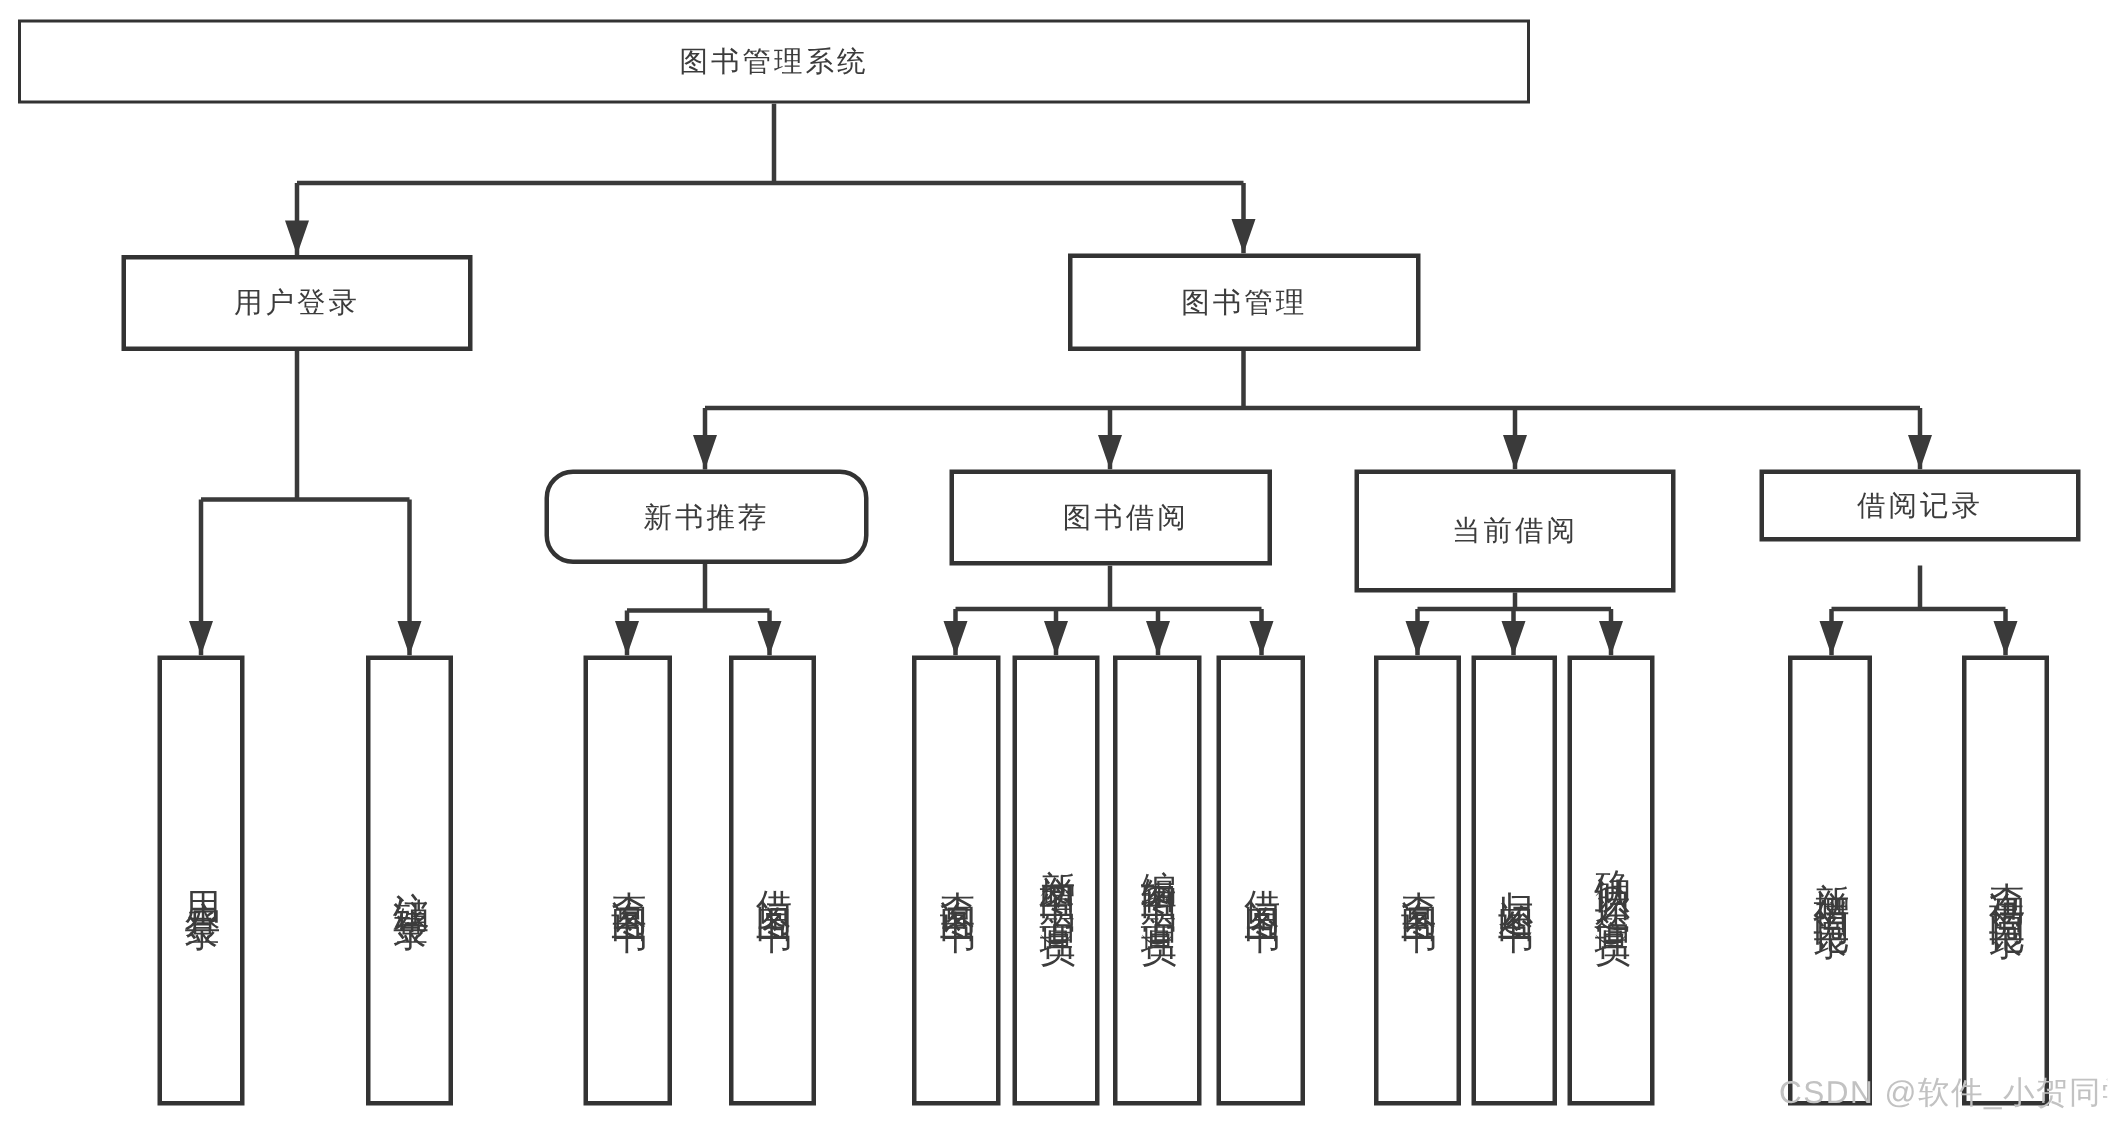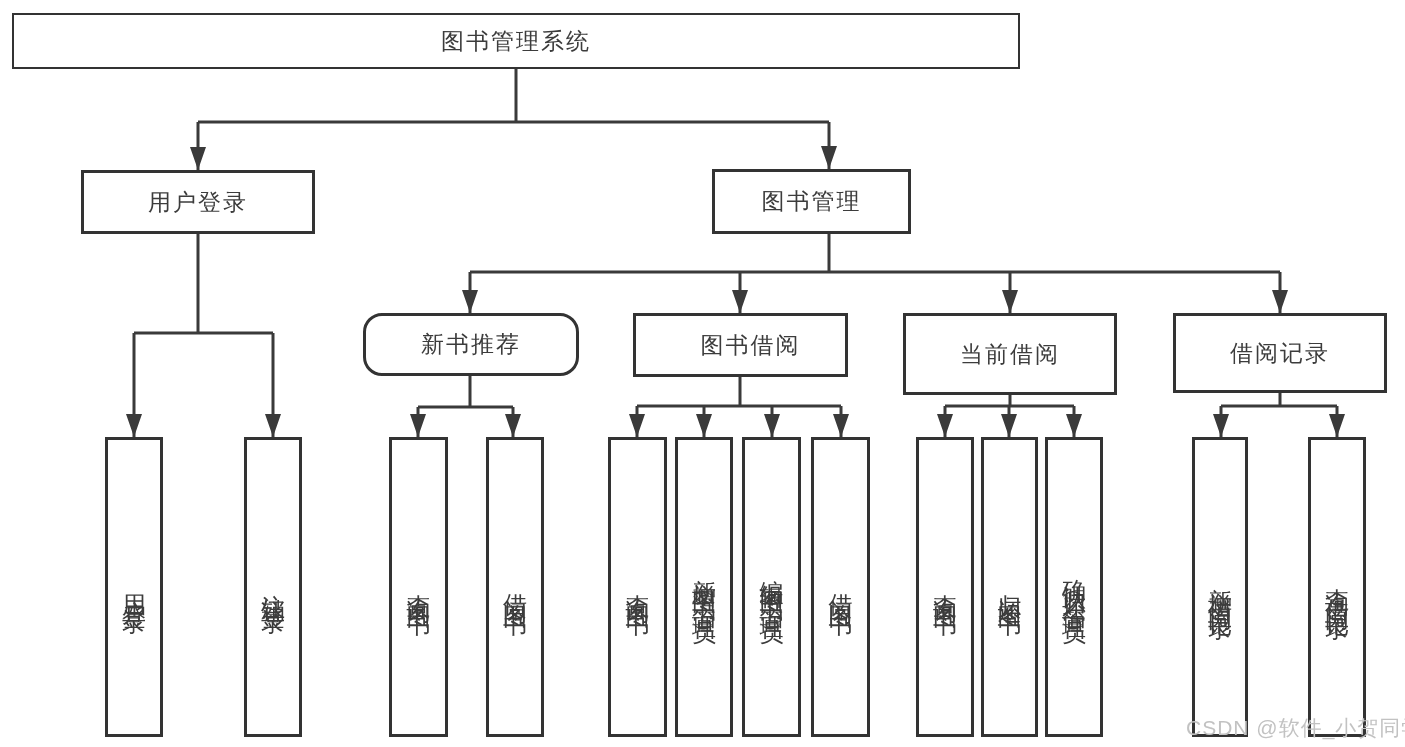--- a/index.html
+++ b/index.html
@@ -27,21 +27,21 @@
     background: #ffffff;
     border: 3px solid #333333;
     color: #3c3c3c;
     display: flex;
     align-items: center;
     justify-content: center;
     z-index: 2;
   }
   .box.root { border-width: 2px; }
   .hlabel {
-    font-size: 23px;
+    font-size: 19px;
     letter-spacing: 2px;
     white-space: nowrap;
   }
   .vert {
     writing-mode: vertical-rl;
     text-orientation: mixed;
   }
   .vlabel {
     writing-mode: vertical-rl;
     text-orientation: mixed;
@@ -96,34 +96,34 @@
              M1337 437 L1329 414 L1345 414 Z"></path>
   </svg>
 
   <div class="box root" style="left:12px; top:13px; width:1008px; height:56px;">
     <span class="hlabel">图书管理系统</span>
   </div>
 
   <div class="box" style="left:81px; top:170px; width:234px; height:64px;">
     <span class="hlabel">用户登录</span>
   </div>
-  <div class="box" style="left:712px; top:169px; width:199px; height:65px;font-family:Liberation Mono, monospace;">
+  <div class="box" style="left:712px; top:169px; width:235px; height:65px;font-family:Liberation Mono, monospace;">
     <span class="hlabel">图书管理</span>
   </div>
 
   <div class="box" style="left:363px; top:313px; width:216px; height:63px;border-radius:19px;">
     <span class="hlabel">新书推荐</span>
   </div>
   <div class="box" style="left:633px; top:313px; width:215px; height:64px;padding-left:20px;">
     <span class="hlabel">图书借阅</span>
   </div>
   <div class="box" style="left:903px; top:313px; width:214px; height:82px;">
     <span class="hlabel">当前借阅</span>
   </div>
-  <div class="box" style="left:1173px; top:313px; width:214px; height:80px;">
+  <div class="box" style="left:1173px; top:313px; width:214px; height:48px;">
     <span class="hlabel">借阅记录</span>
   </div>
 
   <div class="box vert" style="left:105px; top:437px; width:58px; height:300px;">
     <span class="vlabel">用户登录</span>
   </div>
   <div class="box vert" style="left:244px; top:437px; width:58px; height:300px;">
     <span class="vlabel">注销登录</span>
   </div>
 

